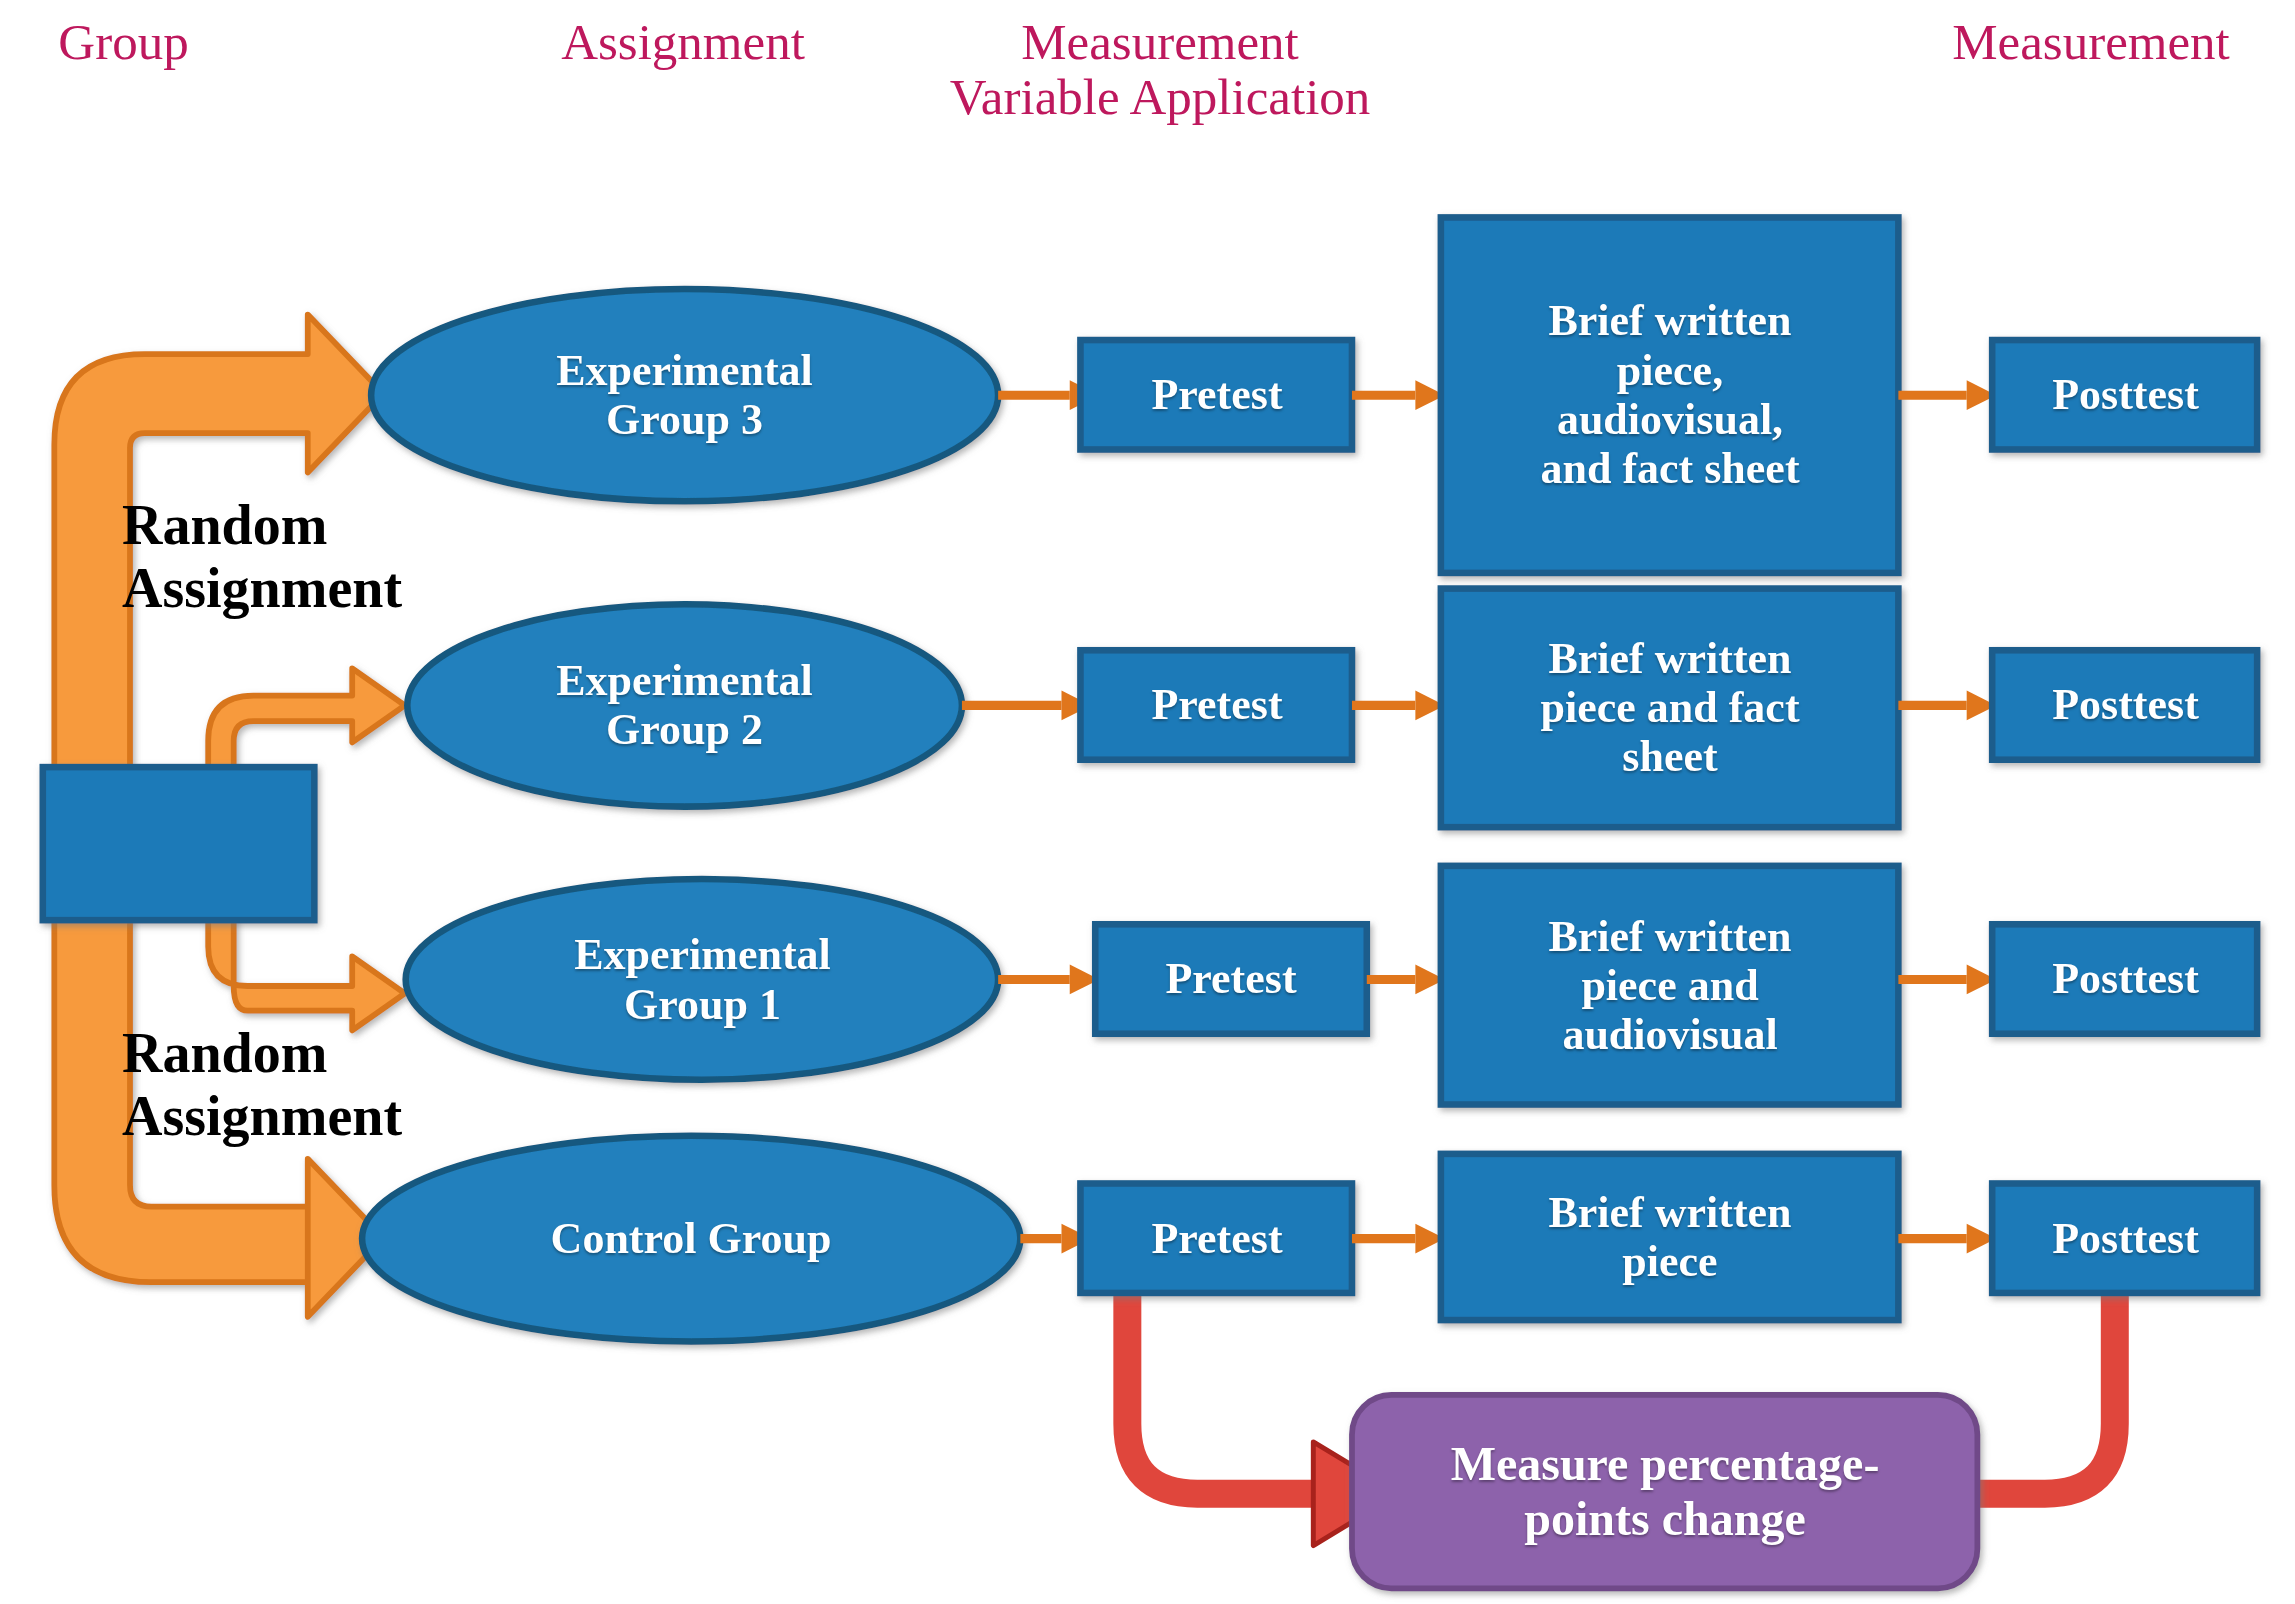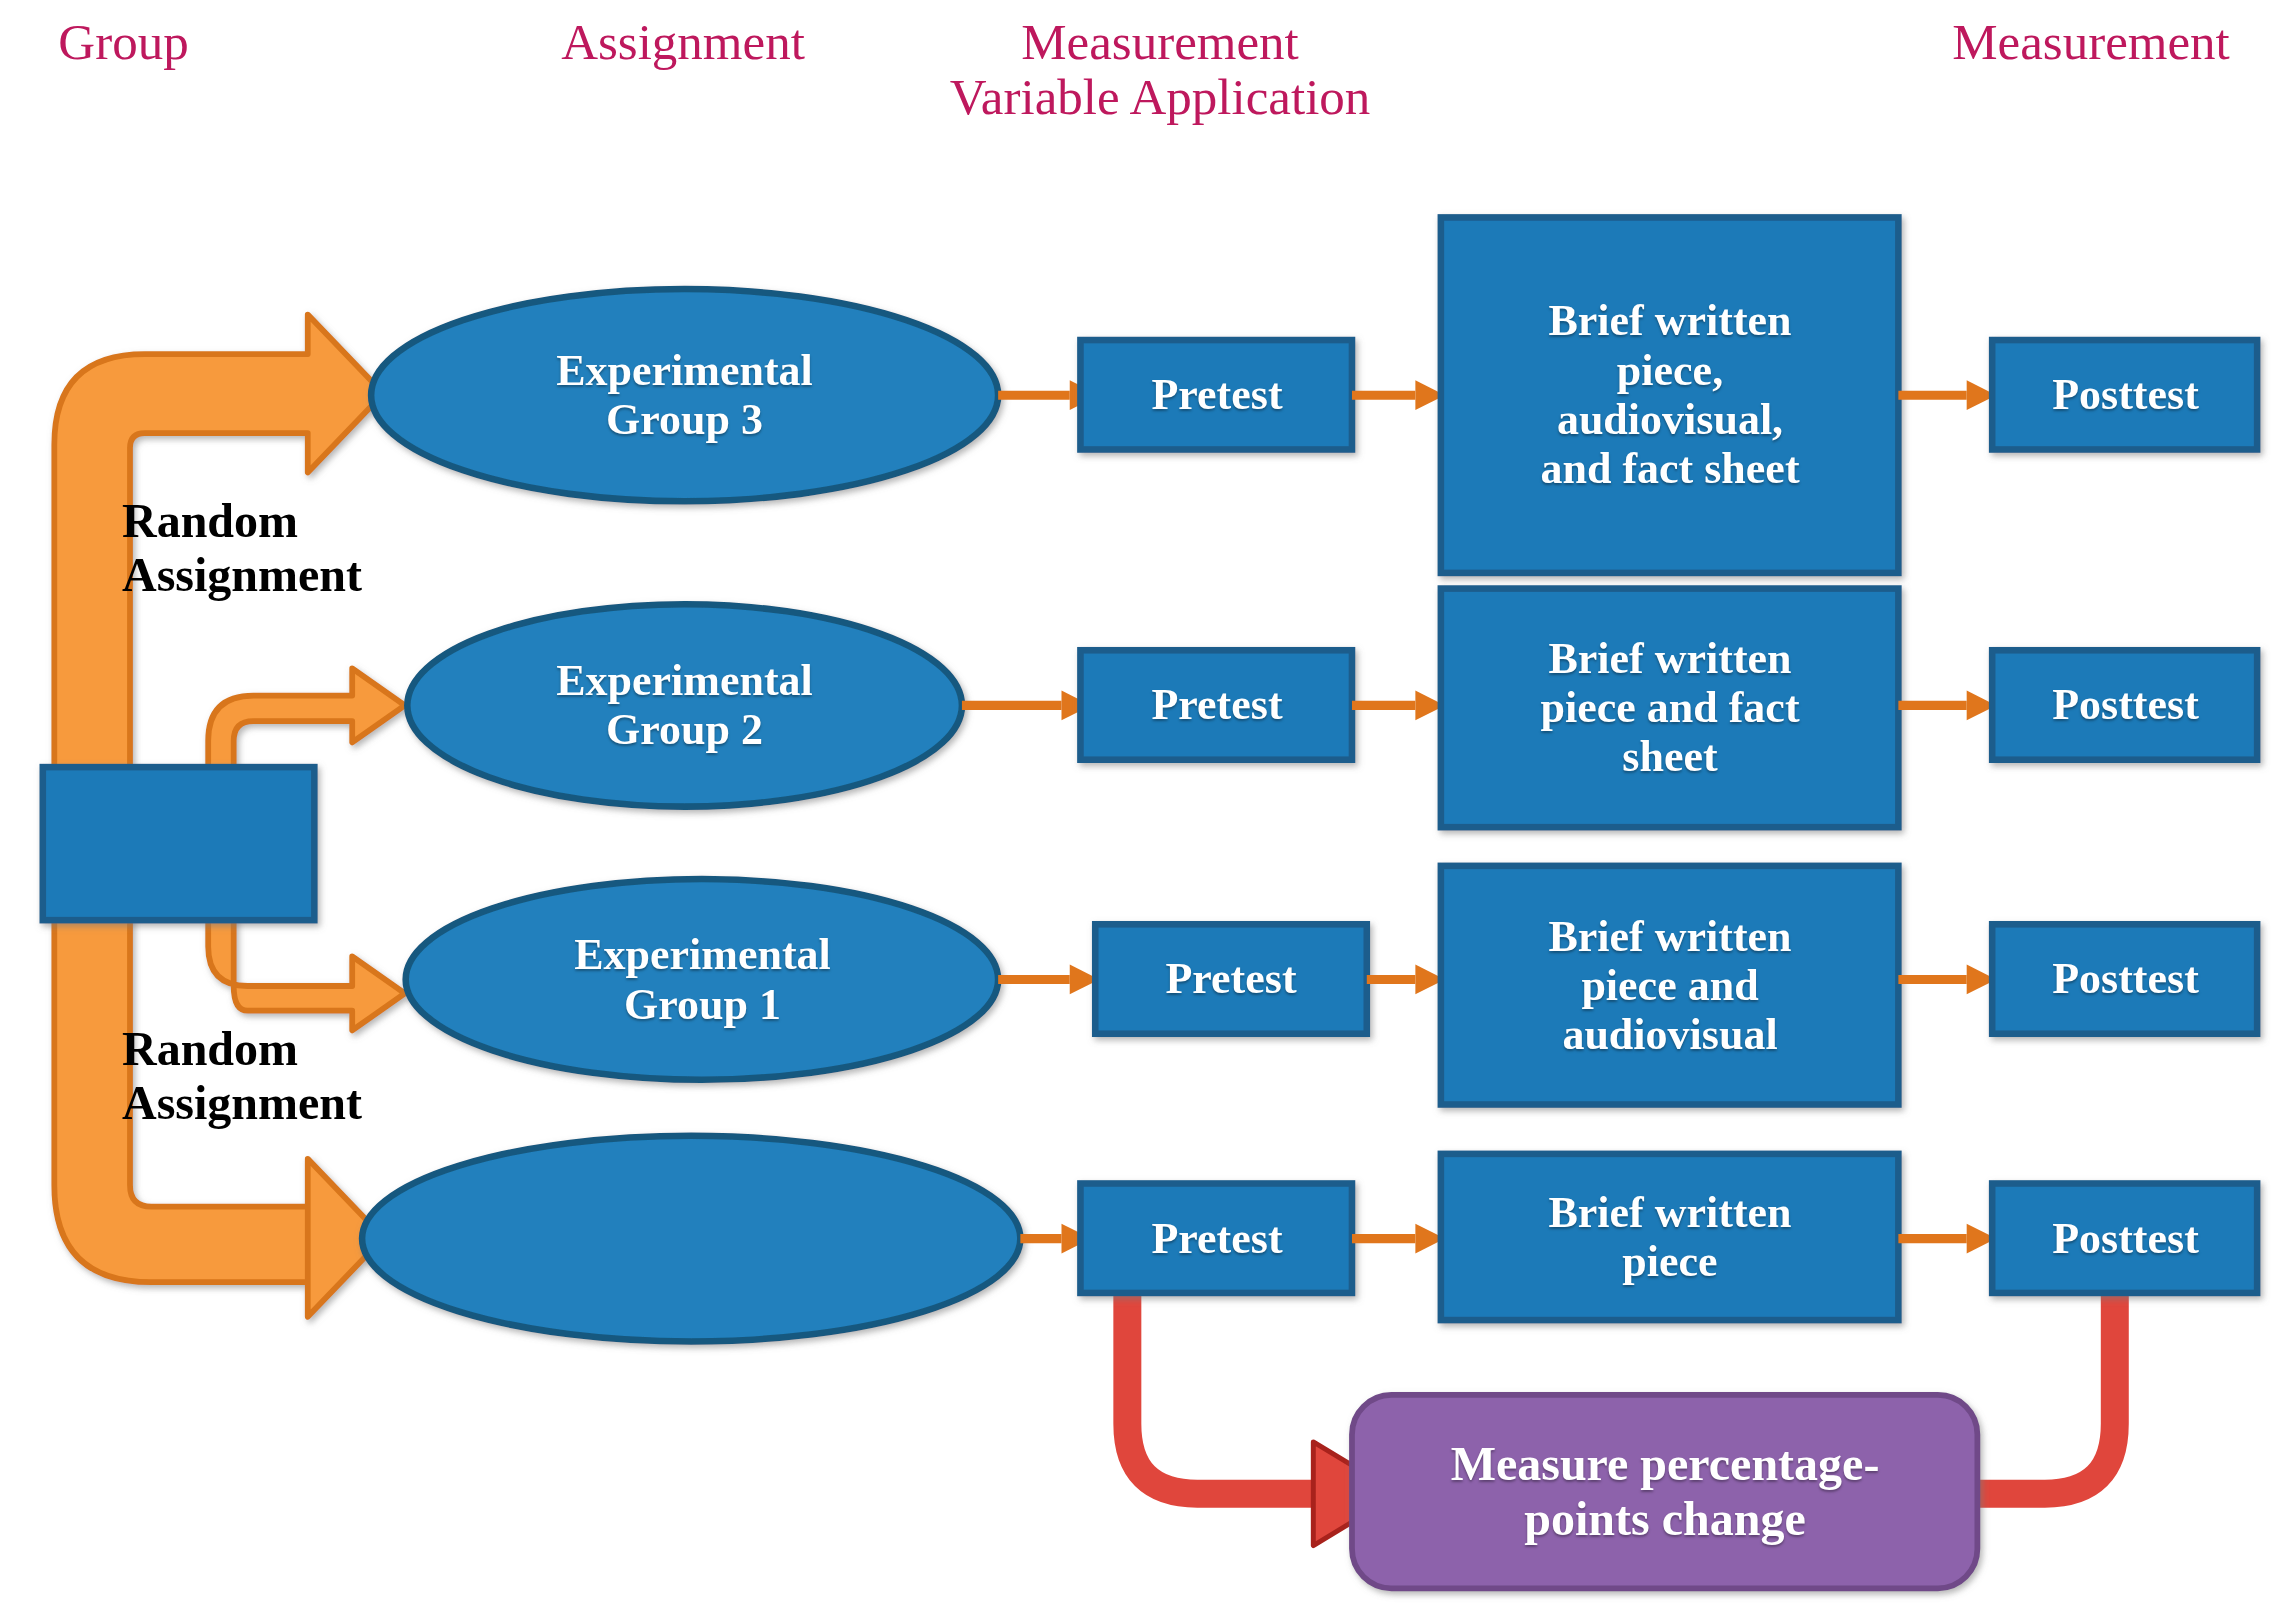--- a/index.html
+++ b/index.html
@@ -22,21 +22,21 @@
     pointer-events:none; white-space:pre-line;
   }
   .ellipse-label{font-size:44px; line-height:1.12;}
   .box-label{font-size:44px; line-height:1.12;font-family:Liberation Serif, serif;}
   .small-box-label{font-size:44px;text-align:center;}
   .purple-label{font-size:48px; line-height:1.14;}
   .studylabel{font-size:44px; line-height:1.12;}
   .rand{
     position:absolute; color:#000; font-weight:bold;
     font-family:"Liberation Serif","DejaVu Serif",serif;
-    font-size:48px; line-height:1.12; white-space:pre-line; text-align:left;
+    font-size:56px; line-height:1.12; white-space:pre-line; text-align:left;
   }
 </style>
 </head>
 <body>
 
 <div id="stage">
 
   <svg id="diagram" viewBox="0 0 2789 1950">
     <defs>
       <filter id="softshadow" x="-30%" y="-30%" width="180%" height="180%">
@@ -269,20 +269,21 @@
   <div class="nodelabel small-box-label" style="left:1993px; top:650px; width:265px; height:109px;">Posttest</div>
 
   <div class="nodelabel ellipse-label" style="left:406px; top:879px; width:593px; height:201px;">Experimental
 Group 1</div>
   <div class="nodelabel small-box-label" style="left:1095px; top:924px; width:272px; height:109px;">Pretest</div>
   <div class="nodelabel box-label" style="left:1441px; top:866px; width:458px; height:239px;">Brief written
 piece and
 audiovisual</div>
   <div class="nodelabel small-box-label" style="left:1993px; top:924px; width:265px; height:109px;">Posttest</div>
 
+  <div class="nodelabel ellipse-label" style="left:362px; top:1136px; width:658px; height:206px;">Control Group</div>
   <div class="nodelabel small-box-label" style="left:1081px; top:1184px; width:272px; height:109px;">Pretest</div>
   <div class="nodelabel box-label" style="left:1441px; top:1154px; width:458px; height:166px;">Brief written
 piece</div>
   <div class="nodelabel small-box-label" style="left:1993px; top:1184px; width:265px; height:109px;">Posttest</div>
 
   <div class="nodelabel purple-label" style="left:1352px; top:1395px; width:626px; height:193px;">Measure percentage-
 points change</div>
 
 </div>
 

